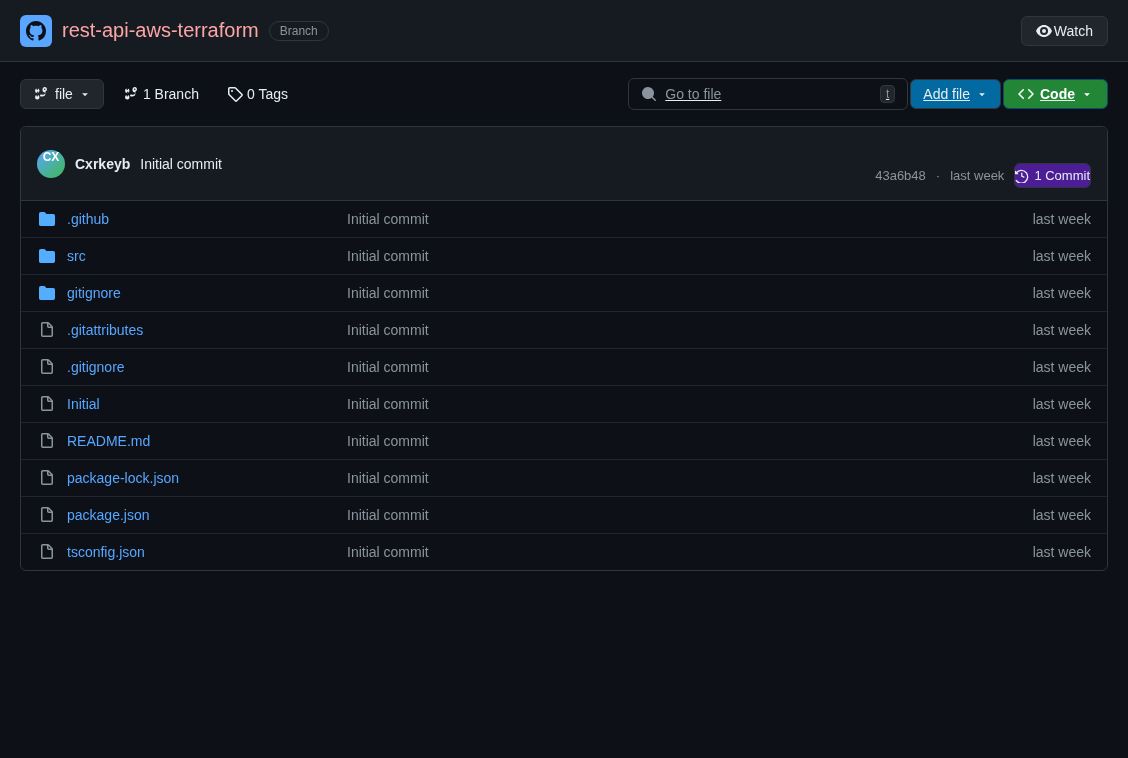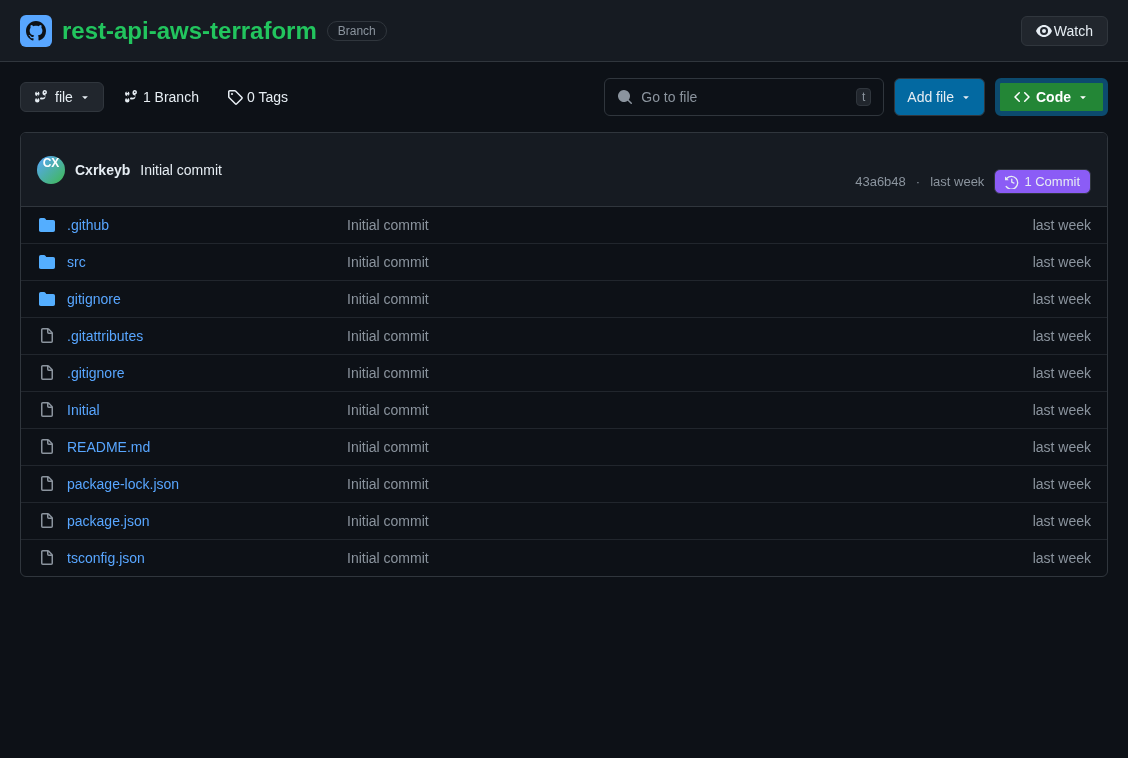--- a/index.html
+++ b/index.html
@@ -30,23 +30,23 @@
       width: 32px;
       height: 32px;
       background: #58a6ff;
       border-radius: 6px;
       display: flex;
       align-items: center;
       justify-content: center;
       font-size: 18px;
     }
     .repo-name {
-      font-size: 24px;
-      font-weight: 700;
-      color: #22c55e;
+      font-size: 20px;
+      font-weight: 400;
+      color: #fca5a5;
     }
     .public-badge {
       background: transparent;
       border: 1px solid #30363d;
       color: #8b949e;
       border-radius: 20px;
       padding: 2px 10px;
       font-size: 12px;
     }
     .watch-btn {
@@ -91,21 +91,23 @@
       cursor: pointer;
       display: flex;
       align-items: center;
       gap: 4px;
       font-size: 14px;
       text-decoration: none;
     }
     .toolbar-right {
       margin-left: auto;
       display: flex;
-      gap: 10px;
+      align-items: center;
+      gap: 2px;
+      text-decoration: underline;
     }
     .search-box {
       background: #0d1117;
       border: 1px solid #30363d;
       border-radius: 6px;
       padding: 6px 12px;
       color: #e6edf3;
       display: flex;
       align-items: center;
       gap: 8px;
@@ -135,21 +137,21 @@
       border-radius: 6px;
       padding: 6px 12px;
       cursor: pointer;
       display: flex;
       align-items: center;
       gap: 6px;
       font-size: 14px;
     }
     .code-btn {
       background: #238636;
-      border: 5px solid #0c4a6e;
+      border: 1px solid #0c4a6e;
       color: #fff;
       border-radius: 6px;
       padding: 6px 14px;
       cursor: pointer;
       display: flex;
       align-items: center;
       gap: 6px;
       font-size: 14px;
       font-weight: 600;
     }
@@ -194,25 +196,25 @@
       align-items: center;
       gap: 10px;
       color: #8b949e;
       font-size: 13px;
       margin-top: 24px;
     }
     .commit-hash {
       color: #8b949e;
     }
     .commit-count-btn {
-      background: #8b5cf6;
-      border: 1px solid #30363d;
-      color: #e6edf3;
-      border-radius: 6px;
-      padding: 4px 10px;
+      background: #4c1d95;
+      border: 1px solid #30363d;
+      color: #e6edf3;
+      border-radius: 6px;
+      padding: 4px 0;
       cursor: pointer;
       display: flex;
       align-items: center;
       gap: 5px;
       font-size: 13px;
     }
 
     
     .file-row {
       display: flex;

